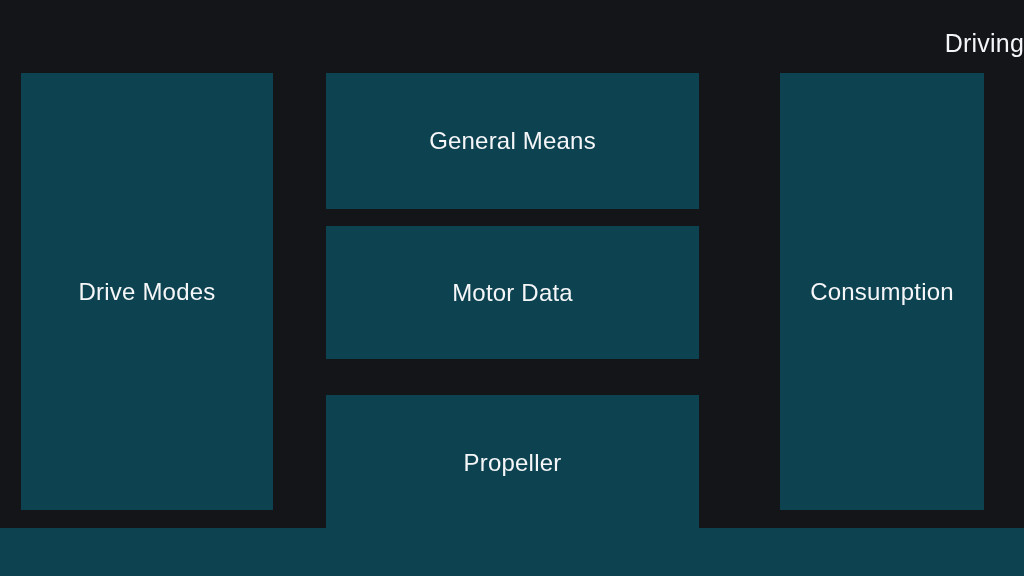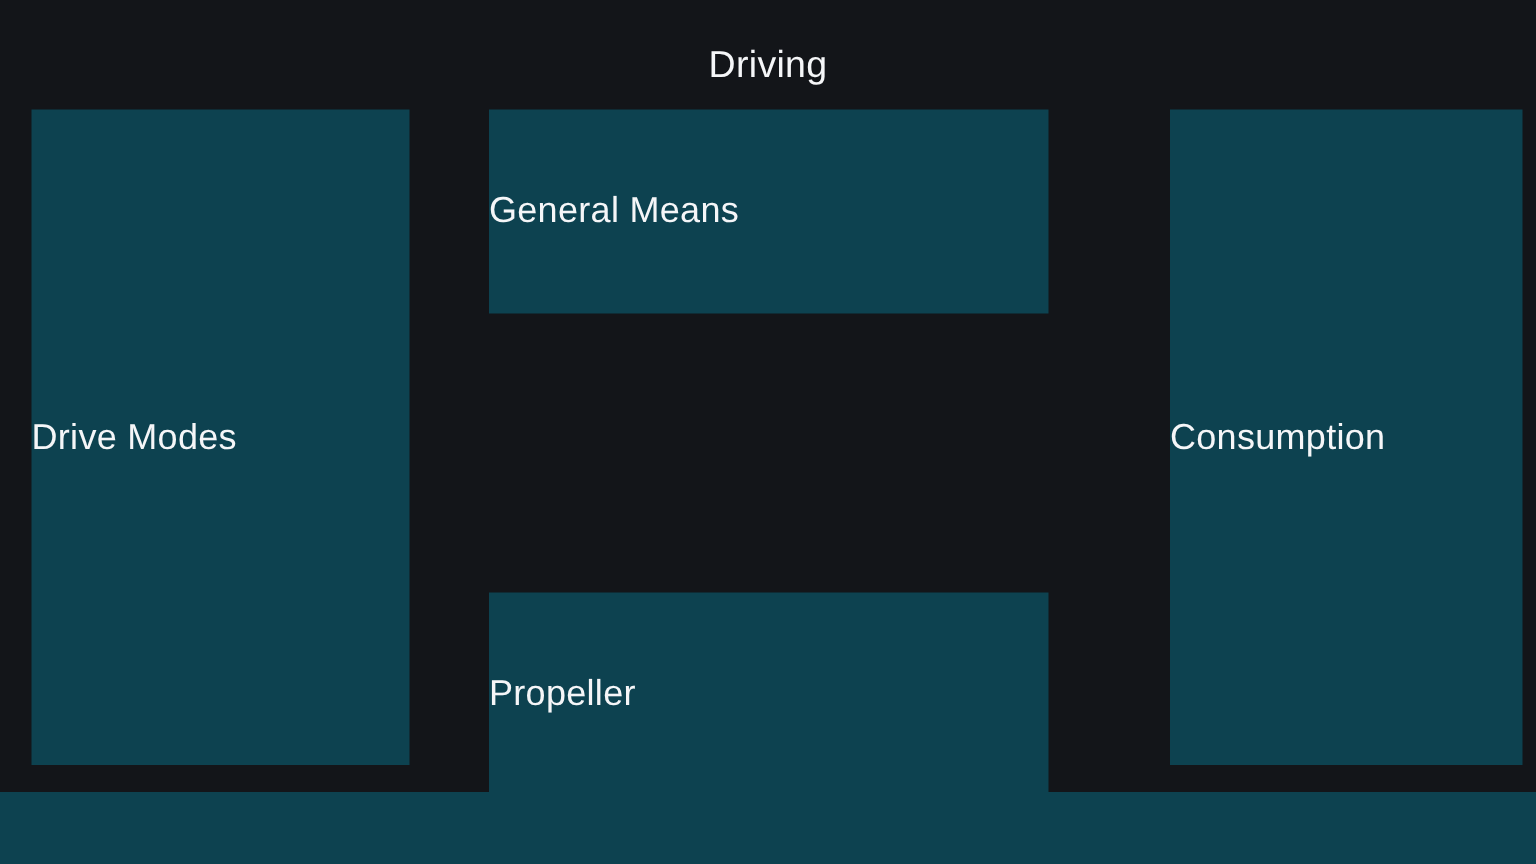--- a/index.html
+++ b/index.html
@@ -20,46 +20,46 @@
     position: absolute;
     inset: 0;
   }
   .page-title {
     position: absolute;
     left: 0;
     top: 27px;
     width: 1024px;
     height: 32px;
     line-height: 32px;
-    text-align: center;
+    text-align: right;
     font-size: 25px;
     font-weight: 500;
     letter-spacing: 0.2px;
   }
   .panel {
     position: absolute;
     background: var(--panel, #0d4250);
     display: flex;
     align-items: center;
-    justify-content: flex-start;
+    justify-content: center;
     font-size: 24px;
     font-weight: 500;
     letter-spacing: 0.2px;
     cursor: pointer;
   }
   .panel-left {
     left: 21px;
     top: 73px;
     width: 252px;
     height: 437px;
   }
   .panel-right {
     left: 780px;
     top: 73px;
-    width: 235px;
+    width: 204px;
     height: 437px;
   }
   .center-box-1 {
     left: 326px;
     top: 73px;
     width: 373px;
     height: 136px;
   }
   .center-box-2 {
     left: 326px;
@@ -91,20 +91,23 @@
   <div class="page-title">Driving</div>
 
   <div class="panel panel-left">
     <span>Drive Modes</span>
   </div>
 
   <div class="panel center-box-1">
     <span>General Means</span>
   </div>
 
+  <div class="panel center-box-2">
+    <span>Motor Data</span>
+  </div>
 
   <div class="panel center-box-3">
     <span>Propeller</span>
   </div>
 
   <div class="panel panel-right">
     <span>Consumption</span>
   </div>
 
   <div class="bottom-bar"></div>

